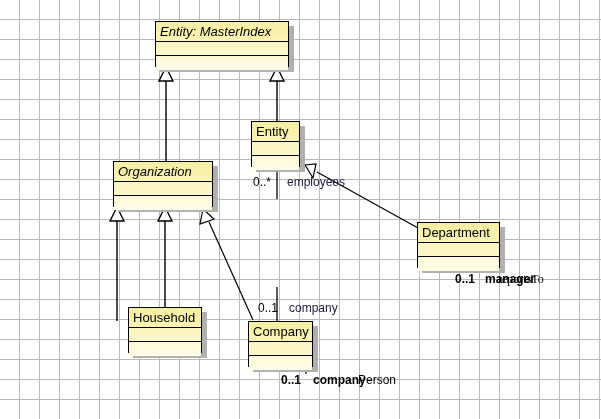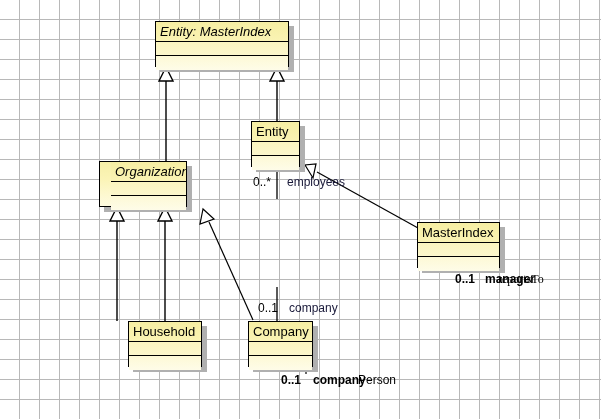--- a/index.html
+++ b/index.html
@@ -136,34 +136,34 @@
     <div class="uml-attrs"></div>
     <div class="uml-ops"></div>
   </div>
 
   <div class="uml-class" style="left:251px; top:121px; width:49px; height:46px;">
     <div class="uml-name">Entity</div>
     <div class="uml-attrs"></div>
     <div class="uml-ops"></div>
   </div>
 
-  <div class="uml-class" style="left:99px; top:161px; width:88px; height:46px;padding-left:11px;">
+  <div class="uml-class" style="left:113px; top:161px; width:100px; height:46px;">
     <div class="uml-name abstract">Organization</div>
     <div class="uml-attrs"></div>
     <div class="uml-ops"></div>
   </div>
 
   <div class="uml-class" style="left:417px; top:222px; width:83px; height:46px;">
-    <div class="uml-name">MasterIndex</div>
+    <div class="uml-name">Department</div>
     <div class="uml-attrs"></div>
     <div class="uml-ops"></div>
   </div>
 
 
-  <div class="uml-class" style="left:128px; top:321px; width:74px; height:46px;">
+  <div class="uml-class" style="left:128px; top:307px; width:74px; height:46px;">
     <div class="uml-name">Household</div>
     <div class="uml-attrs"></div>
     <div class="uml-ops"></div>
   </div>
 
   <div class="uml-class" style="left:248px; top:321px; width:65px; height:46px;">
     <div class="uml-name">Company</div>
     <div class="uml-attrs"></div>
     <div class="uml-ops"></div>
   </div>

